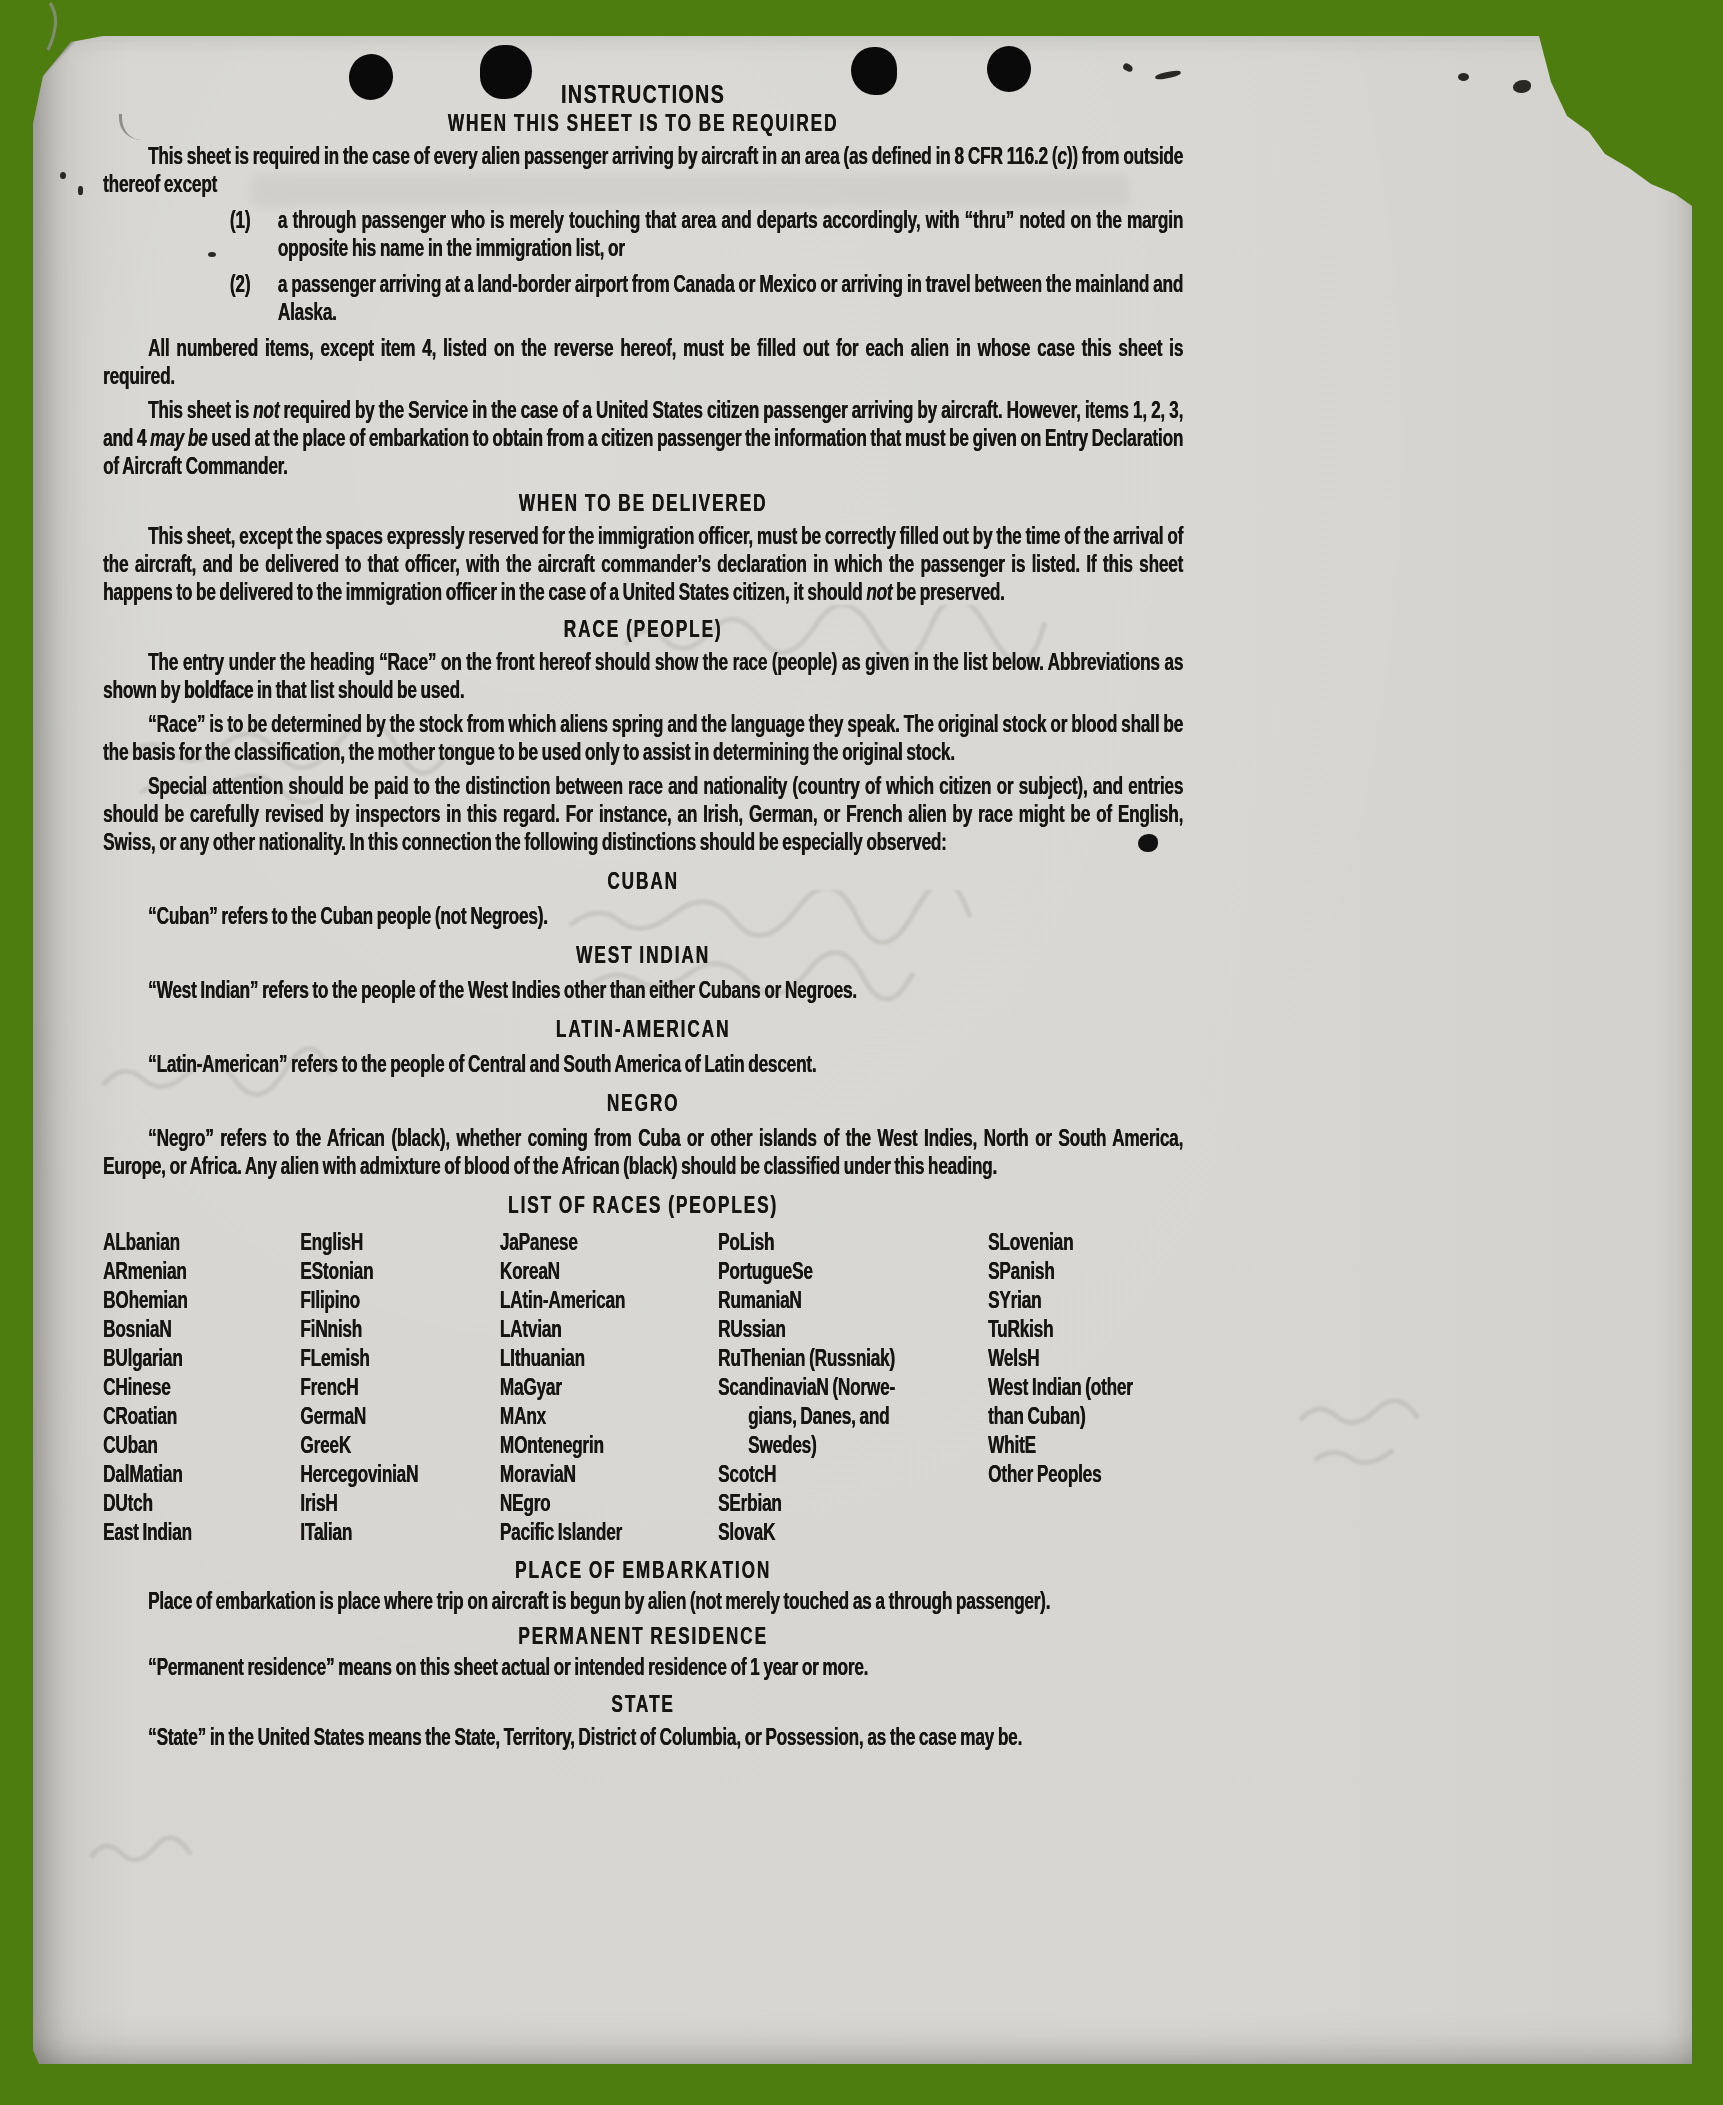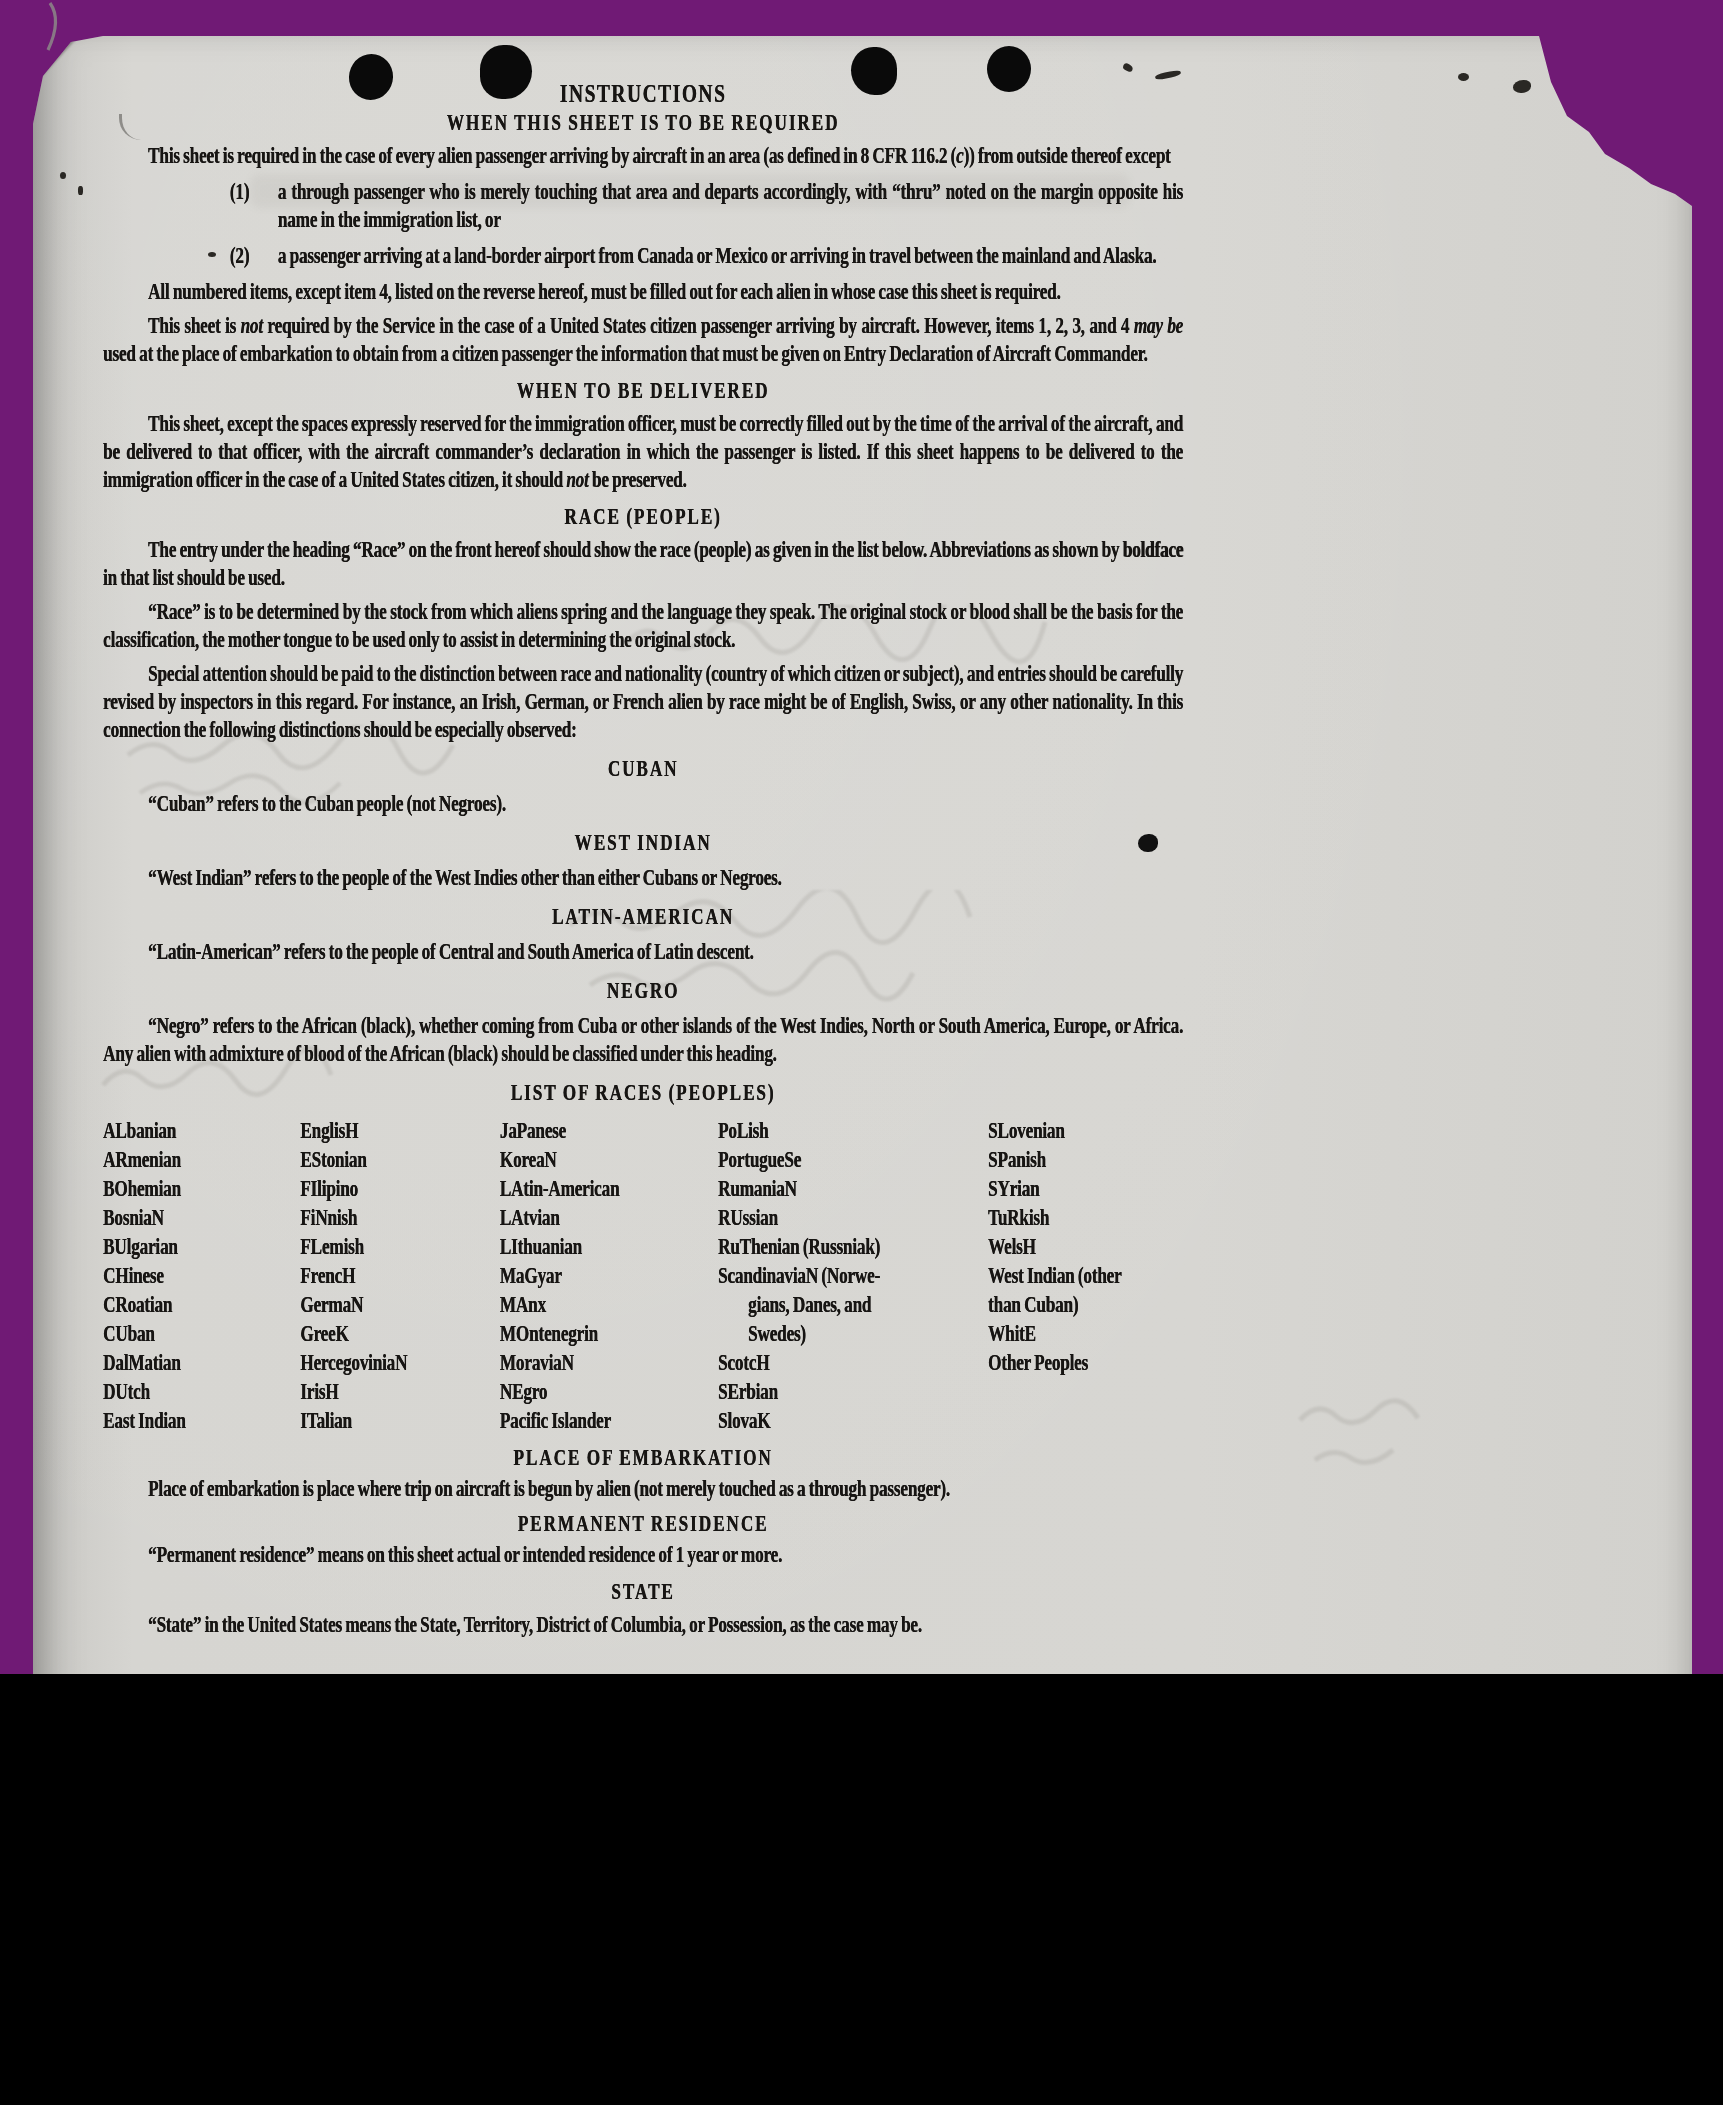--- a/index.html
+++ b/index.html
@@ -1,17 +1,17 @@
 <!DOCTYPE html>
 <html><head>
 <meta charset="utf-8">
 <style>
   html,body{margin:0;padding:0;background:#000;}
-  .scan{position:relative;width:1723px;height:1674px;background:#701a75;overflow:hidden;
-        font-family:Liberation Serif, serif;}
+  .scan{position:relative;width:1723px;height:2105px;background:#4d7c0f;overflow:hidden;
+        font-family:Liberation Sans, sans-serif;}
   .page{position:absolute;left:33px;top:36px;width:1659px;height:2028px;
         background:
           radial-gradient(ellipse at 30% 20%, rgba(255,255,255,.10), rgba(0,0,0,0) 60%),
           linear-gradient(90deg, #c9c8c4 0%, #d6d5d1 6%, #d7d6d2 70%, #d2d1cd 100%);
         clip-path:polygon(0 88px,10px 40px,38px 6px,70px 0,1506px 0,1518px 46px,1534px 80px,
           1556px 96px,1572px 118px,1596px 132px,1618px 148px,1642px 158px,1659px 170px,
           1659px 2028px,6px 2028px,0 2014px);
         box-shadow:inset 28px 0 46px -24px rgba(0,0,0,.35), inset 0 -26px 50px -28px rgba(0,0,0,.30),
                    inset -20px 0 40px -26px rgba(0,0,0,.22);}
   .content{position:absolute;left:70px;top:44px;width:1440px;

